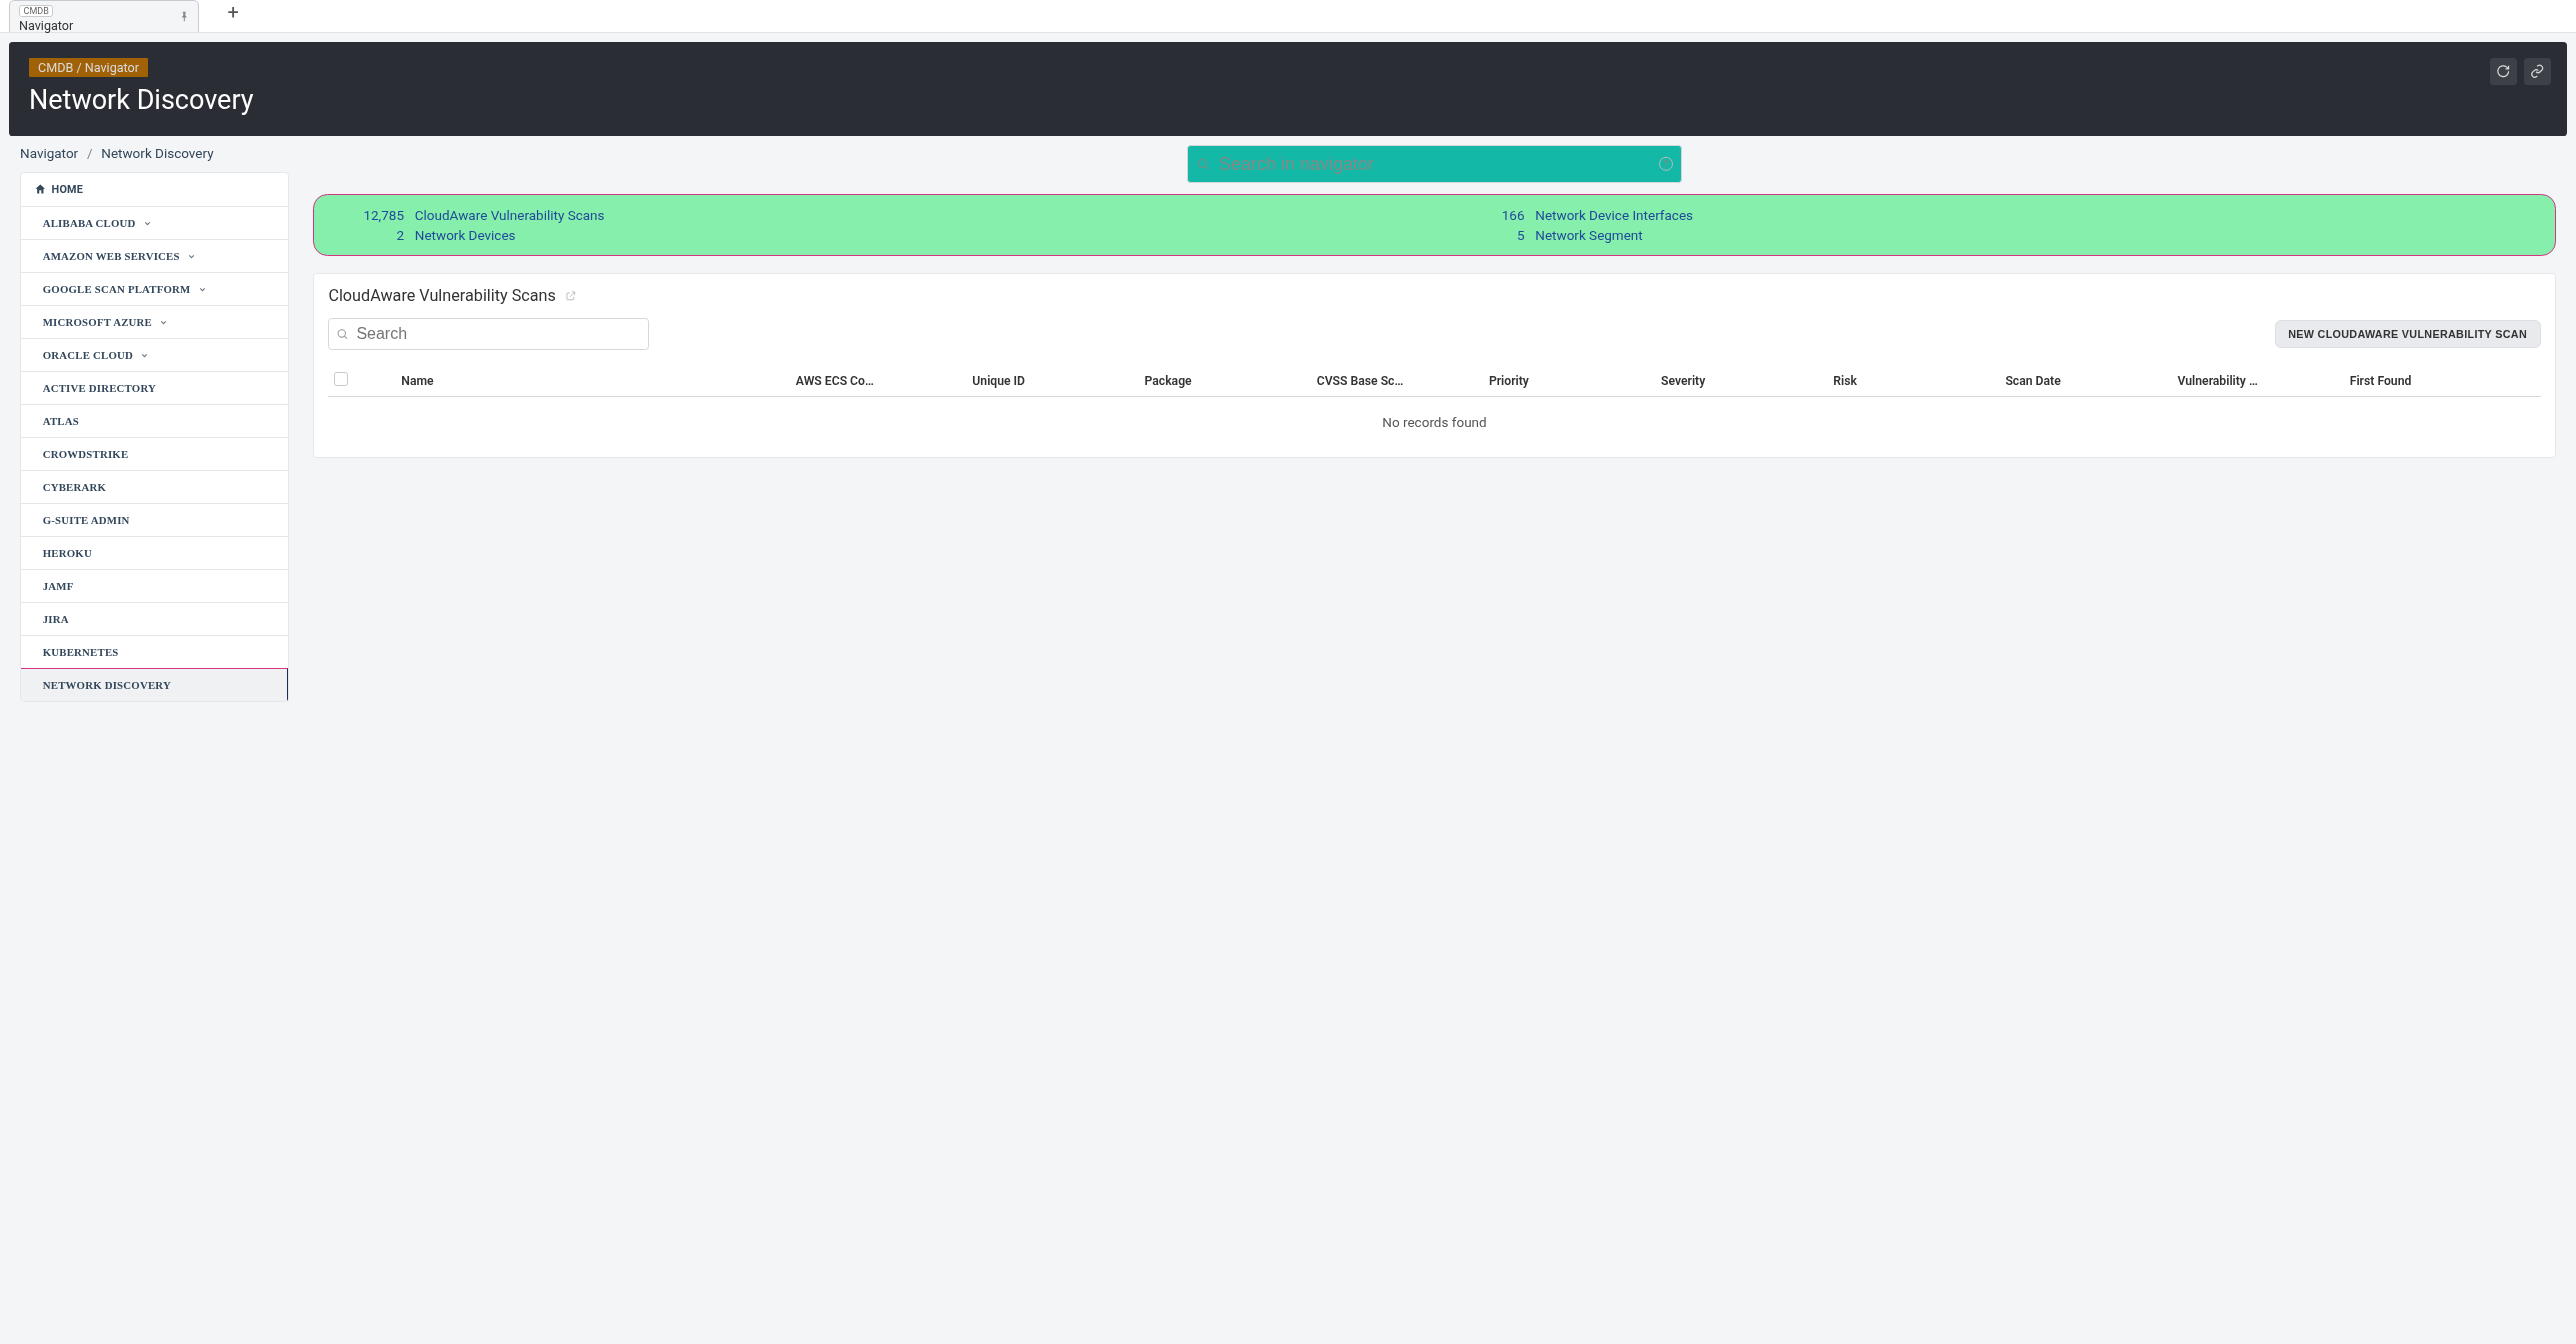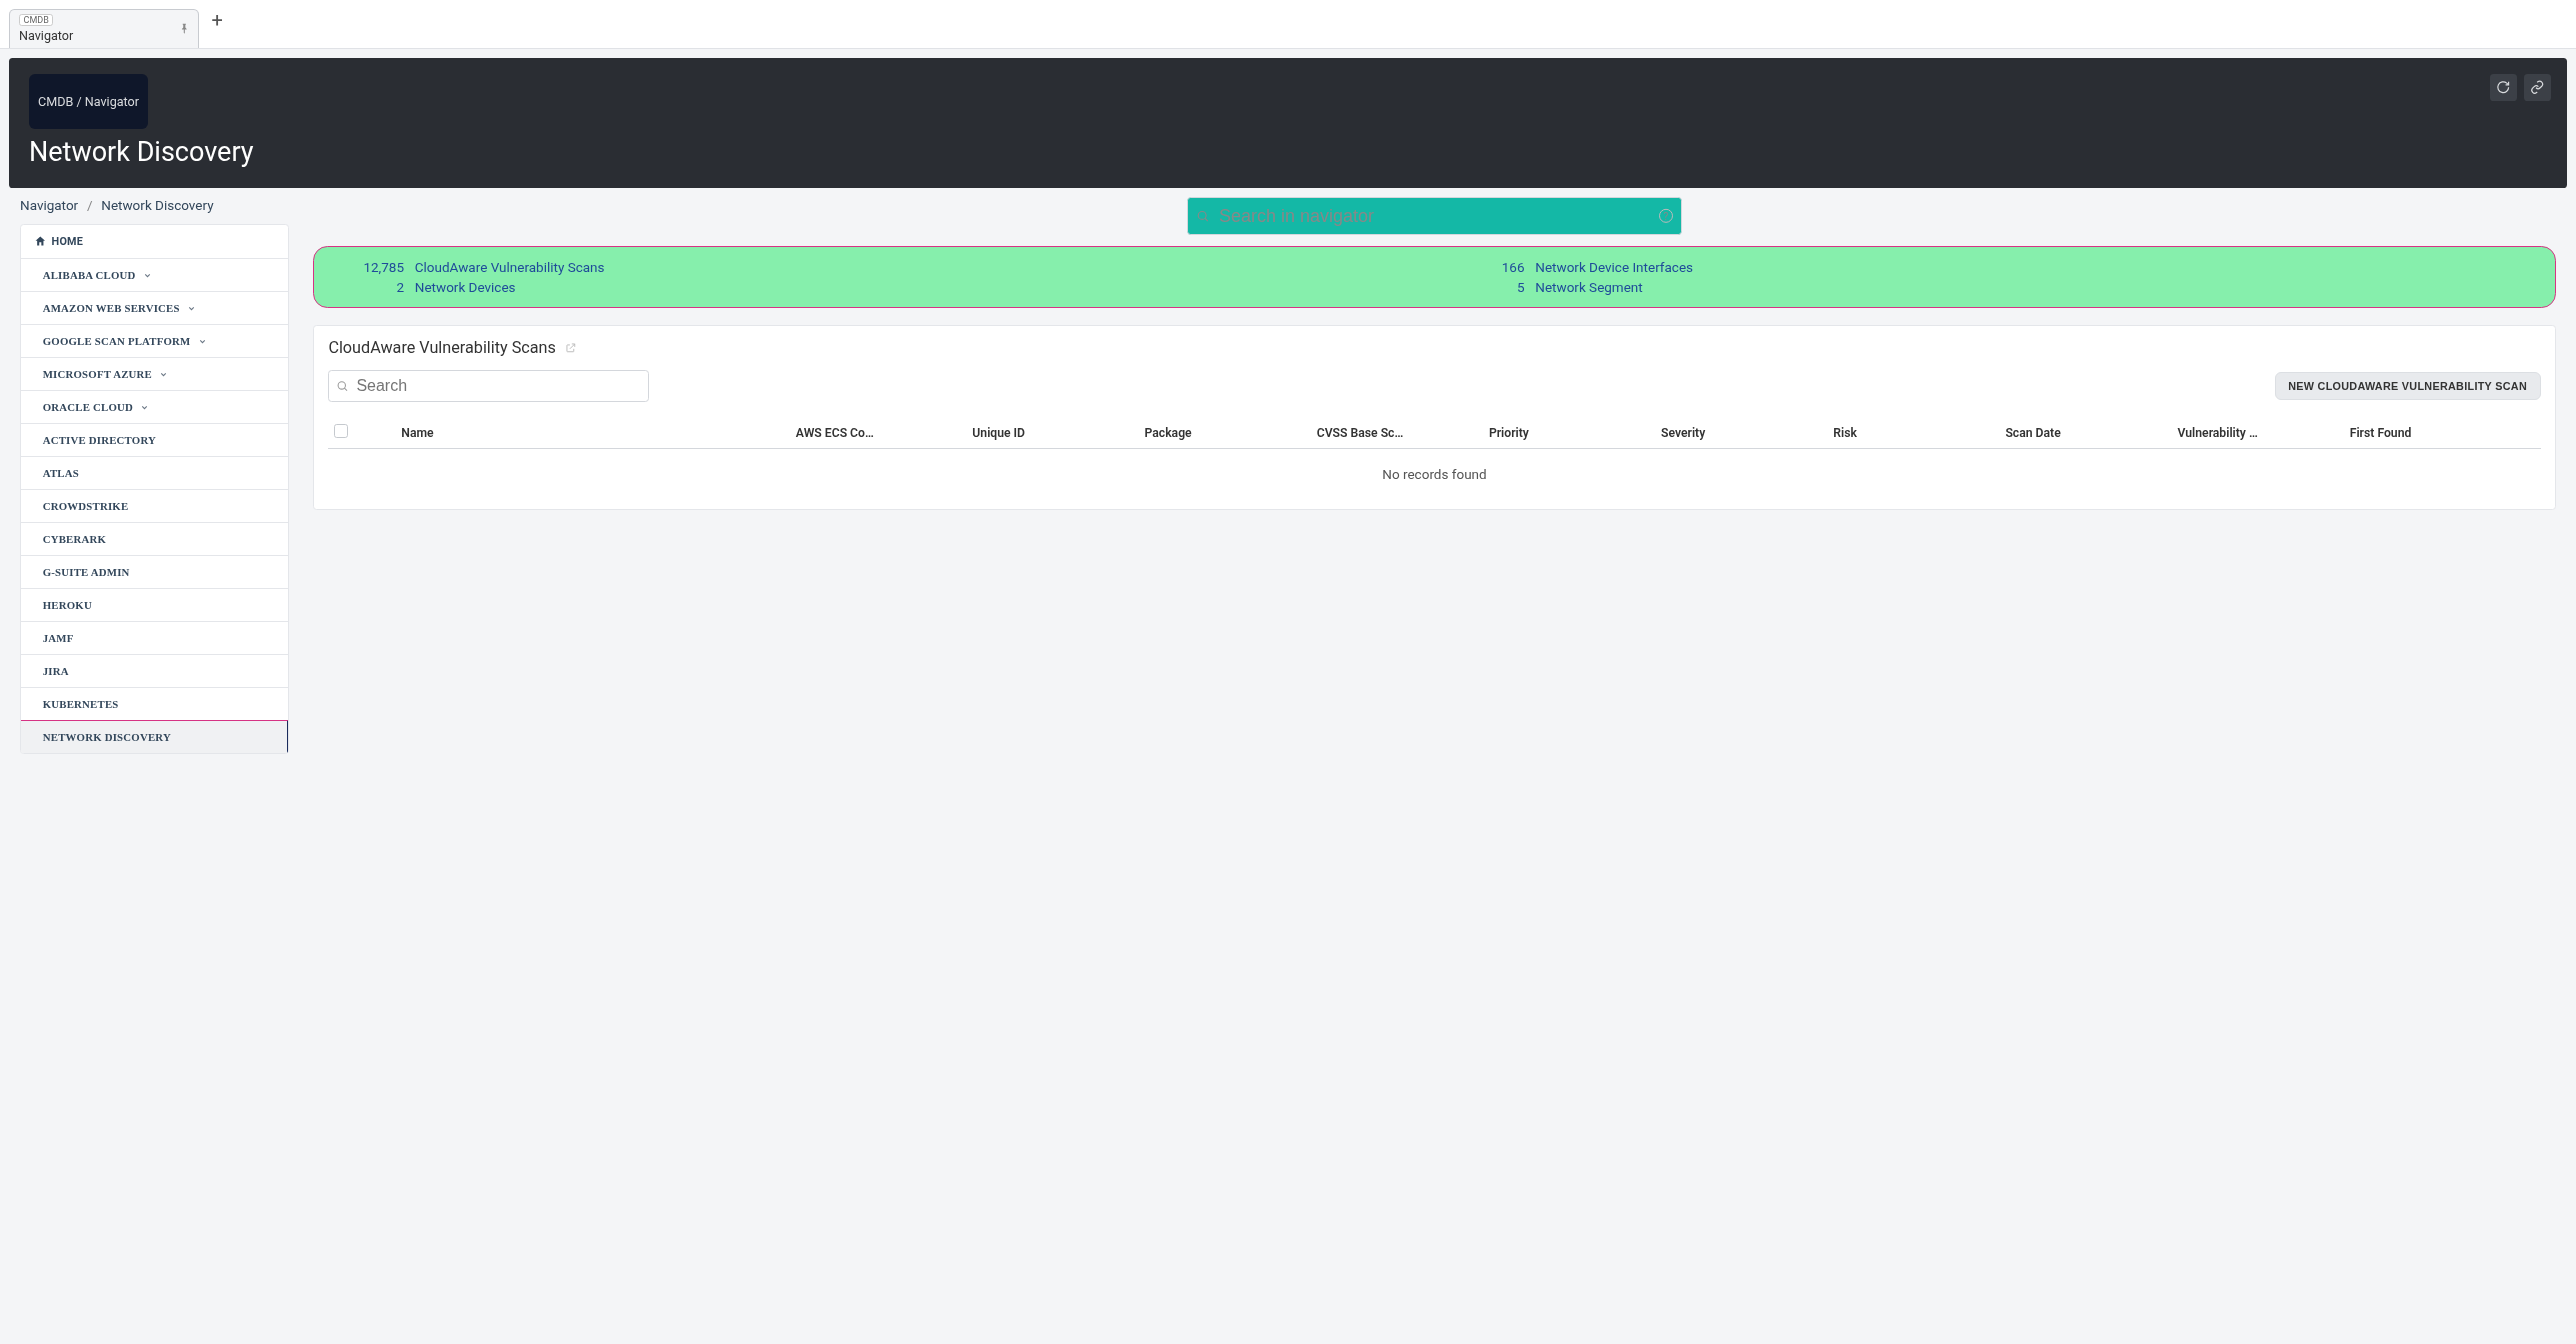--- a/index.html
+++ b/index.html
@@ -5,25 +5,25 @@
   * { box-sizing: border-box; margin: 0; padding: 0; }
   body {
     font-family: -apple-system, BlinkMacSystemFont, "Segoe UI", Roboto, "Helvetica Neue", Arial, sans-serif;
     background: #f4f5f7;
     color: #333;
     font-size: 12.6px;
   }
   
   .tabs-bar {
     display: flex;
-    align-items: flex-end;
-    height: 49px;
+    height: 33px;
     background: #fff;
     border-bottom: 0.9px solid #e0e2e6;
     padding-left: 9px;
+    gap: 16px;
   }
   .tab {
     display: flex;
     flex-direction: column;
     border: 0.9px solid #c8cbd0;
     border-bottom: none;
     border-top-left-radius: 5.4px;
     border-top-right-radius: 5.4px;
     background: #f4f5f7;
     padding: 3.6px 9px 5.4px 9px;
@@ -64,24 +64,24 @@
   .page-header {
     background: #2a2d33;
     color: #fff;
     margin: 9px;
     border-radius: 3.6px;
     padding: 16.2px 20px 20px 20px;
     position: relative;
   }
   .breadcrumb-chip {
     display: inline-block;
-    background: #0f172a;
+    background: #a16207;
     color: #d9dbde;
-    border-radius: 6px;
-    padding: 20px 9px;
+    border-radius: 1px;
+    padding: 2px 9px;
     font-size: 12.6px;
   }
   .page-title {
     font-size: 27px;
     font-weight: 400;
     margin-top: 7.2px;
   }
   .header-actions {
     position: absolute;
     right: 16.2px;

